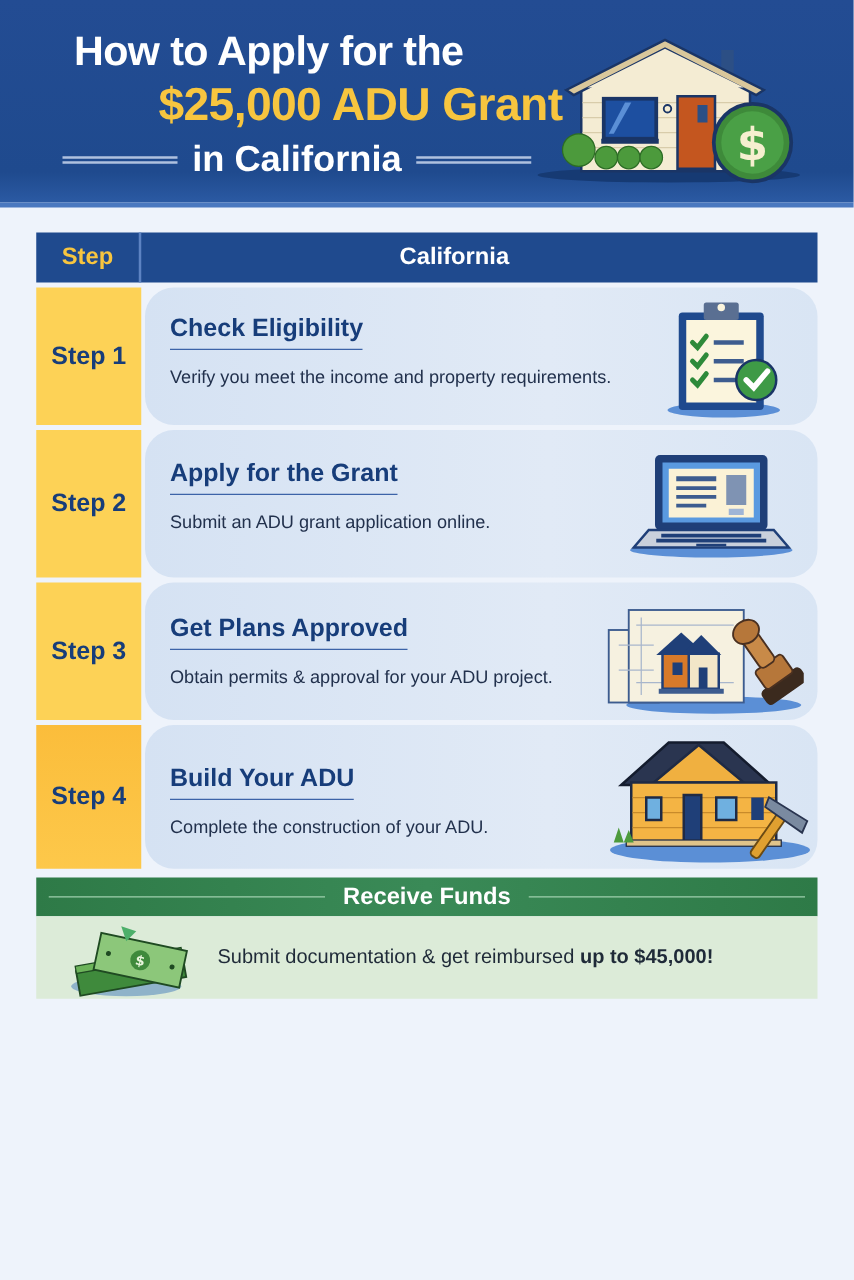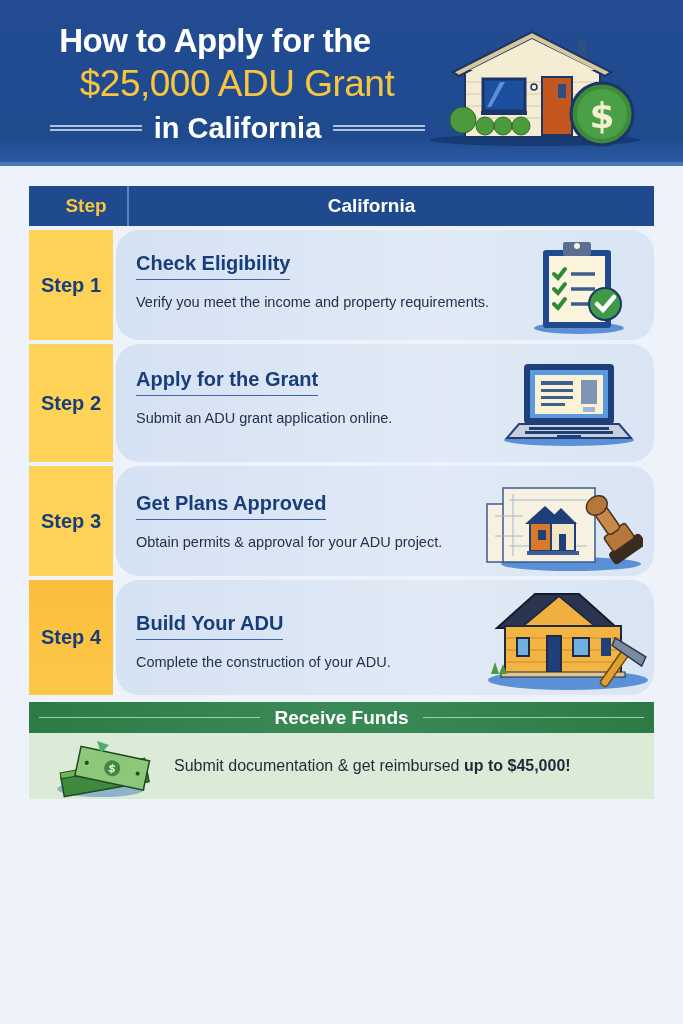--- a/index.html
+++ b/index.html
@@ -13,33 +13,33 @@
   .banner {
     position: absolute; left: 0; top: 0; width: 683px; height: 166px;
     background: linear-gradient(180deg, #234c93 0%, #1f4a8e 85%, #2b5aa3 100%);
     border-bottom: 4px solid #4a78bf;
   }
   .banner .t1 {
     position: absolute; left: 0; width: 430px; top: 22px; text-align: center;
     color: #ffffff; font-weight: bold; font-size: 33px; letter-spacing: -0.5px;
   }
   .banner .t2 {
-    position: absolute; left: 12px; width: 450px; top: 63px; text-align: center;
-    color: #f7c53f; font-weight: normal; font-size: 37px; letter-spacing: -0.5px;
+    position: absolute; left: 0; width: 450px; top: 63px; text-align: right;
+    color: #f7c53f; font-weight: bold; font-size: 37px; letter-spacing: -0.5px;
   }
   .banner .t3row {
     position: absolute; left: 50px; top: 110px; width: 375px; height: 36px;
     display: flex; align-items: center; justify-content: center; gap: 12px;
   }
   .banner .line { flex: 1; height: 6px; border-top: 2px solid #c9d6ee; border-bottom: 2px solid #c9d6ee; opacity: 0.85; }
   .banner .t3 { color: #ffffff; font-weight: bold; font-size: 29px; white-space: nowrap; }
   .banner .house { position: absolute; left: 425px; top: 22px; width: 220px; height: 125px; }
 
   .table { position: absolute; left: 29px; top: 186px; width: 625px; }
-  .thead { display: flex; height: 40px; background: #1f4a8e; padding-left: 16px; }
+  .thead { display: flex; height: 40px; background: #1f4a8e; }
   .thead .c1 { width: 84px; color: #f7c53f; font-weight: bold; font-size: 19px; display: flex; align-items: center; justify-content: center; border-right: 2px solid #5d83c2; }
   .thead .c2 { flex: 1; color: #ffffff; font-weight: bold; font-size: 19px; display: flex; align-items: center; justify-content: center; padding-right: 40px; }
 
   .row { display: flex; margin-top: 4px; }
   .row .step {
     width: 84px; background: #fdd256; color: #173d7a; font-weight: bold; font-size: 20px;
     display: flex; align-items: center; justify-content: center; margin-right: 3px;
   }
   .row.r4 .step { background: linear-gradient(180deg, #fbbd3b, #fdc84a); }
   .row .desc {

